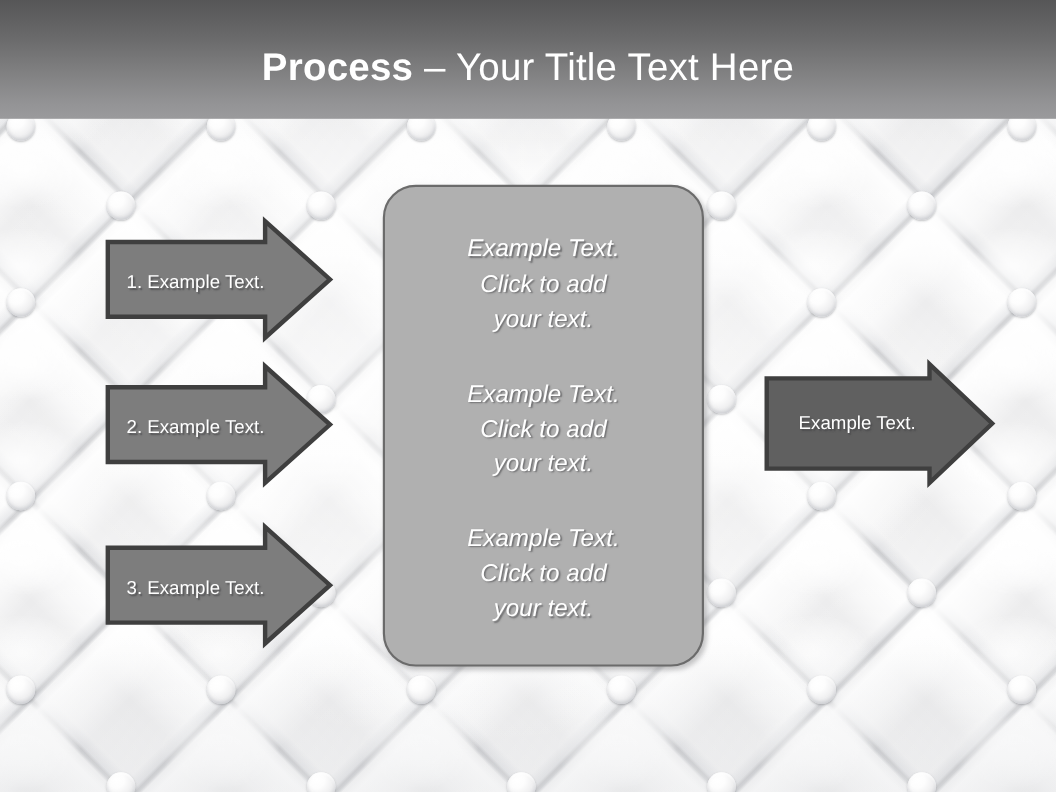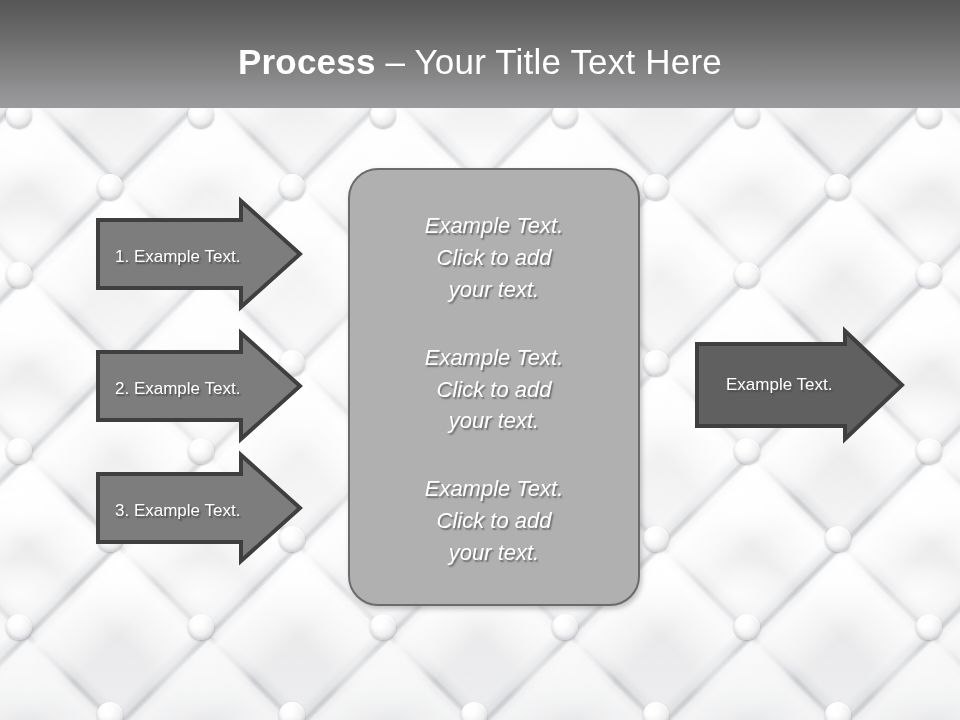--- a/index.html
+++ b/index.html
@@ -240,21 +240,21 @@
     <div class="arrow-label lbl-a1">1. Example Text.</div>
   </div>
 
   <div class="arrow" style="left:95px; top:330px;">
     <svg width="210" height="112" viewBox="0 0 210 112">
       <polygon points="3,22 146,22 146,3 205,56 146,109 146,90 3,90" fill="#7d7d7d" stroke="#3f3f3f" stroke-width="4" stroke-linejoin="miter"></polygon>
     </svg>
     <div class="arrow-label lbl-a2">2. Example Text.</div>
   </div>
 
-  <div class="arrow" style="left:95px; top:452px;">
+  <div class="arrow" style="left:95px; top:476px;">
     <svg width="210" height="112" viewBox="0 0 210 112">
       <polygon points="3,22 146,22 146,3 205,56 146,109 146,90 3,90" fill="#7d7d7d" stroke="#3f3f3f" stroke-width="4" stroke-linejoin="miter"></polygon>
     </svg>
     <div class="arrow-label lbl-a3">3. Example Text.</div>
   </div>
 
   <div class="center-box">
     <div class="cb-para">Example Text.
 Click  to add
 your text.</div>

